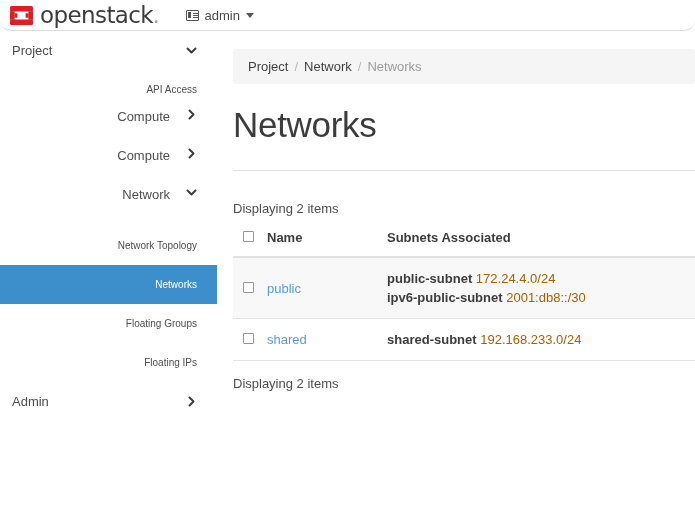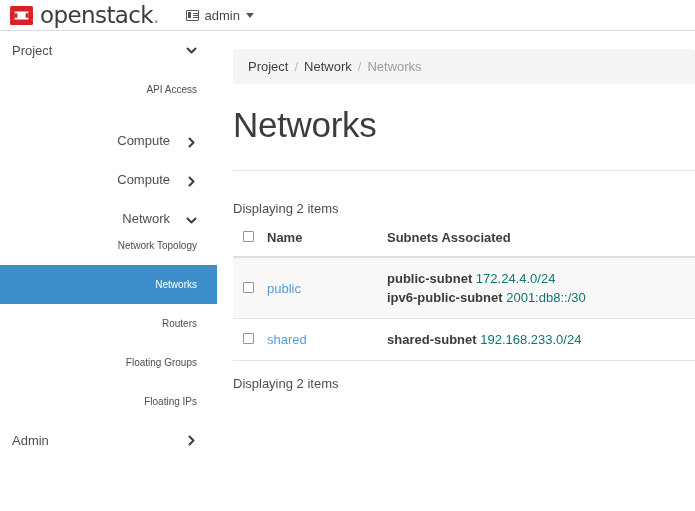--- a/index.html
+++ b/index.html
@@ -21,20 +21,21 @@
   .topbar {
     position: absolute;
     top: 0; left: 0;
     width: 695px;
     height: 31px;
     background: #ffffff;
     border-bottom: 1px solid #dcdcdc;
     display: flex;
     align-items: center;
     box-sizing: border-box;
+    border-radius: 11px;
   }
   .brand {
     display: flex;
     align-items: center;
     margin-left: 9px;
   }
   .logo-mark {
     position: relative;
     width: 25px;
     height: 21px;
@@ -135,21 +136,21 @@
   .nav-sub.indent-2 {
     justify-content: flex-end;
   }
   .nav-sub .label { white-space: nowrap; }
   .nav-sub.active {
     background: #3d8fcc;
     color: #ffffff;
   }
   .nav-row-with-chev {
     display: flex;
-    align-items: flex-end;
+    align-items: flex-start;
     justify-content: space-between;
     height: 39px;
     padding: 0 20px 0 12px;
     box-sizing: border-box;
     cursor: pointer;
     font-size: 13px;
     color: #4d4d4d;
   }
   .nav-row-with-chev .label-right {
     flex: 1;
@@ -275,21 +276,21 @@
   .subnet-line {
     line-height: 19px;
     white-space: nowrap;
   }
   .subnet-name {
     font-weight: bold;
     color: #3c3c3c;
   }
   .subnet-cidr {
     font-weight: normal;
-    color: #0f766e;
+    color: #a16207;
   }
   .bottom-count {
     font-size: 13px;
     color: #4d4d4d;
     margin-top: 15px;
   }
 </style>
 </head>
 <body>
 
@@ -359,23 +360,20 @@
   </div>
 
   <div class="nav-sub indent-2">
     <span class="label">Network Topology</span>
   </div>
 
   <div class="nav-sub indent-2 active">
     <span class="label">Networks</span>
   </div>
 
-  <div class="nav-sub indent-2">
-    <span class="label">Routers</span>
-  </div>
 
   <div class="nav-sub indent-2">
     <span class="label">Floating Groups</span>
   </div>
 
   <div class="nav-sub indent-2">
     <span class="label">Floating IPs</span>
   </div>
 
   <div class="nav-group">

